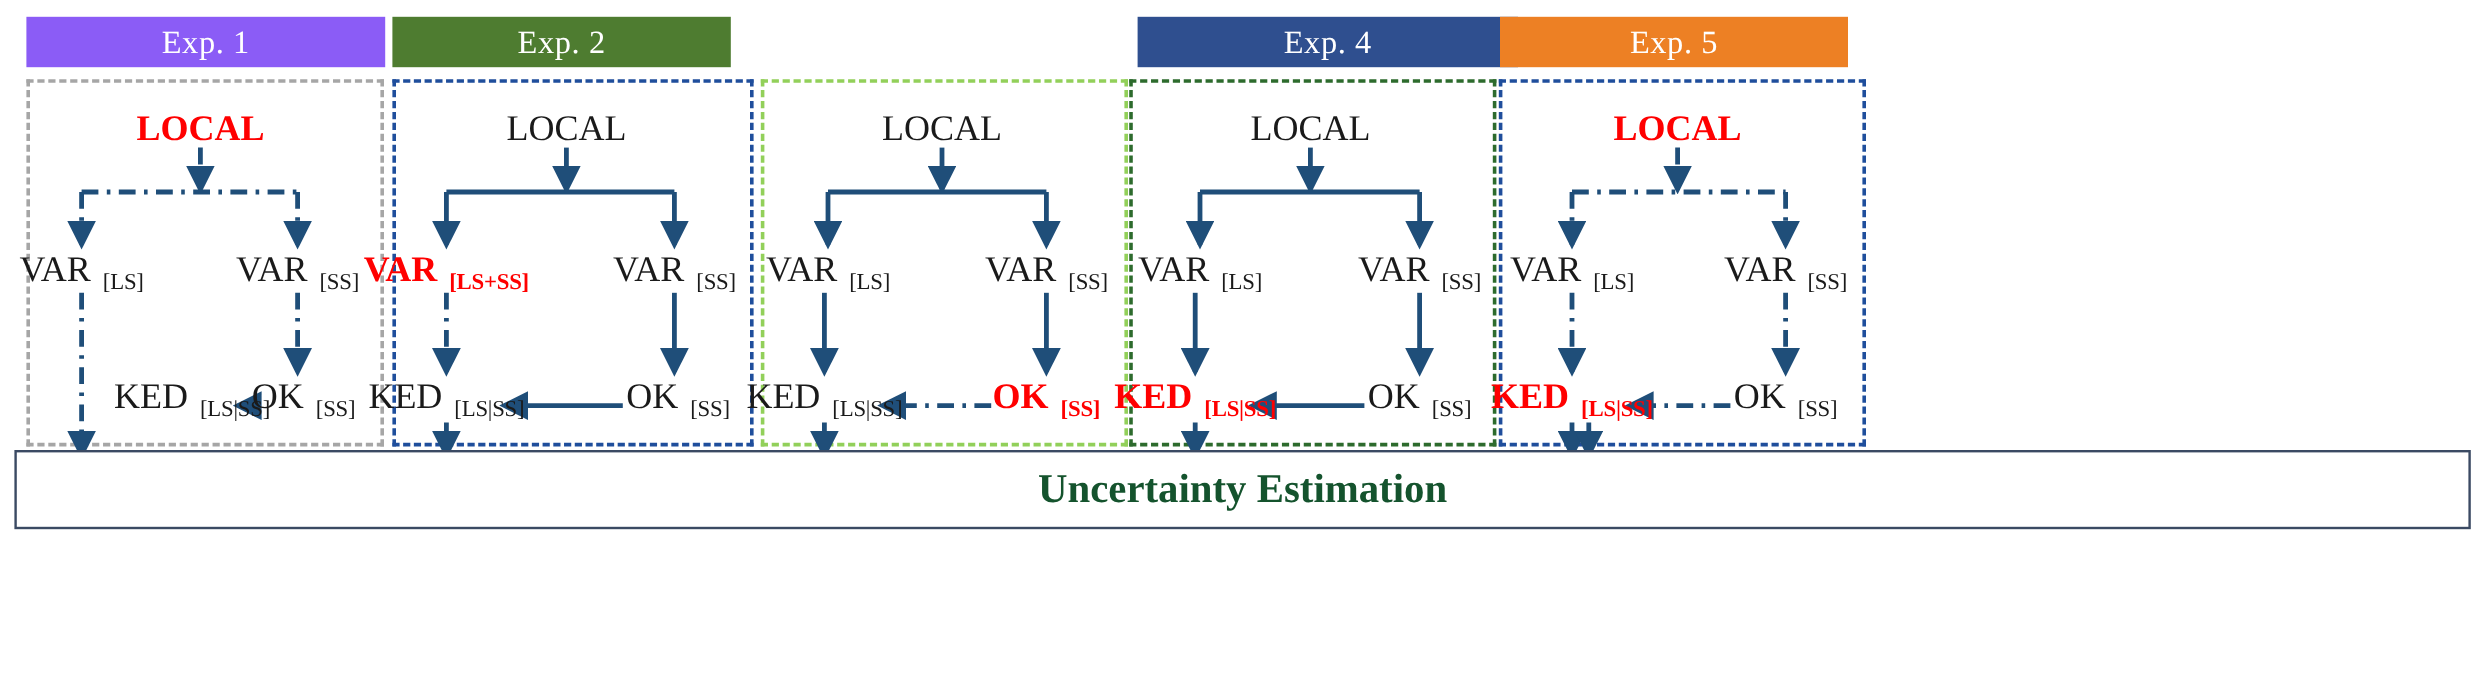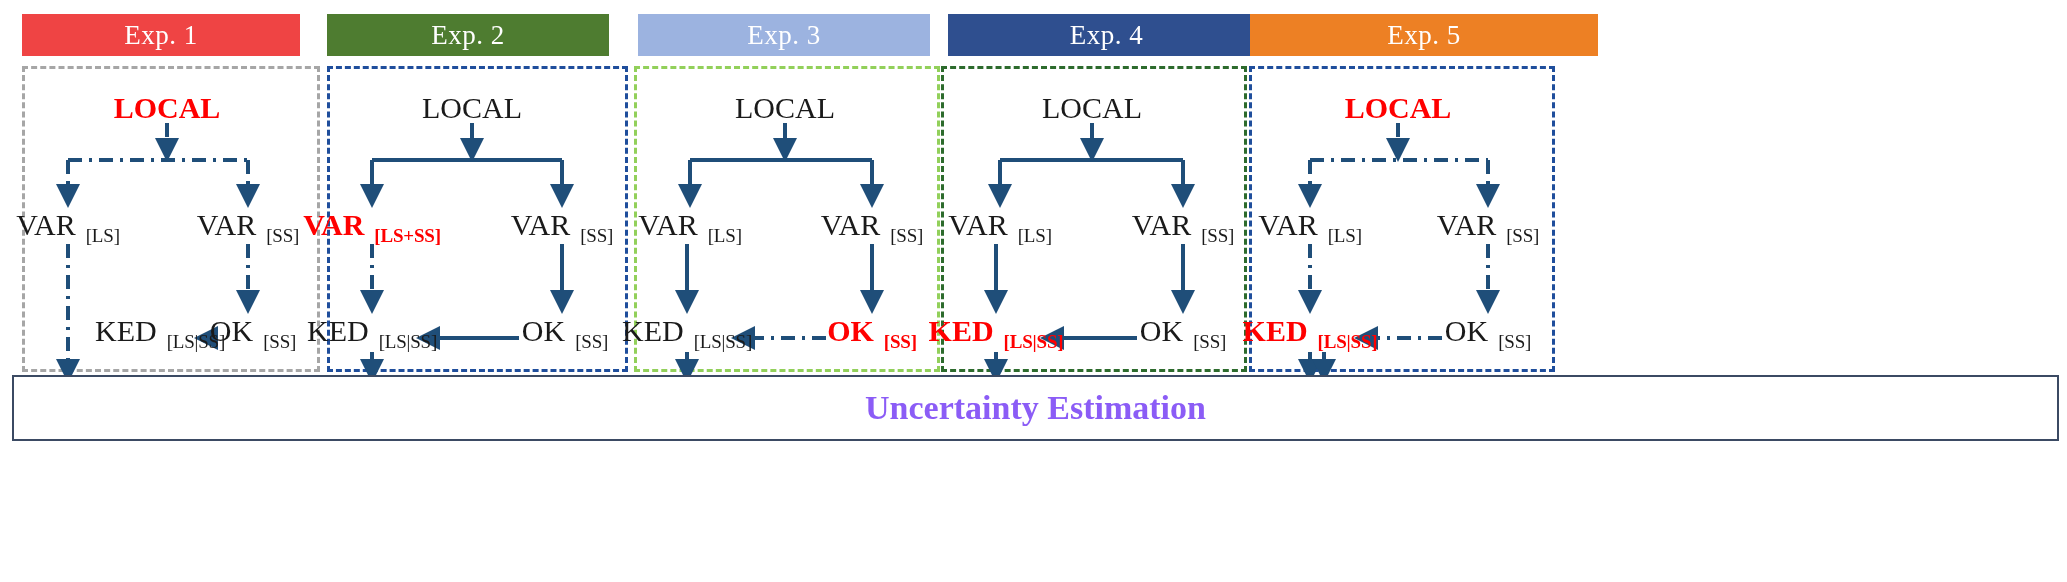--- a/index.html
+++ b/index.html
@@ -29,42 +29,39 @@
   .node.red{color:#ff0000;font-weight:bold;}
   .node.red .sub{font-weight:bold;}
   .node.plain{color:#1a1a1a;font-weight:normal;}
 
   
   #ubar{
     position:absolute;left:12px;top:375px;width:2043px;height:62px;
     border:2px solid #3b4a63;background:#ffffff;
     display:flex;align-items:center;justify-content:center;
   }
-  #ubar-label{font-family:"Liberation Serif",serif;font-weight:bold;font-size:34px;color:#8b5cf6;}
+  #ubar-label{font-family:"Liberation Serif",serif;font-weight:bold;font-size:34px;color:#14532d;}
 
   svg.conn{position:absolute;left:0;top:0;width:2067px;height:582px;pointer-events:none;}
 </style>
 </head>
 <body>
 
 <div id="root">
 
-  <div class="hdr" id="hdr0" style="left: 22px; width: 278px; background: #ef4444;">
+  <div class="hdr" id="hdr0" style="left: 22px; width: 299px; background: #8b5cf6;">
       <span>Exp. 1</span>
     </div>
   <div class="hdr" id="hdr1" style="left: 327px; width: 282px; background: rgb(78, 124, 48);">
       <span>Exp. 2</span>
     </div>
-  <div class="hdr" id="hdr2" style="left: 638px; width: 292px; background: rgb(156, 179, 224);">
-      <span>Exp. 3</span>
-    </div>
   <div class="hdr" id="hdr3" style="left: 948px; width: 317px; background: rgb(47, 79, 143);">
       <span>Exp. 4</span>
     </div>
-  <div class="hdr" id="hdr4" style="left: 1250px; width: 348px; background: rgb(237, 128, 36);">
+  <div class="hdr" id="hdr4" style="left: 1250px; width: 290px; background: rgb(237, 128, 36);">
       <span>Exp. 5</span>
     </div>
 
   <div class="panel" id="pnl0" style="left: 22px; width: 292px; border: 3px dashed rgb(166, 166, 166);"></div>
   <div class="panel" id="pnl1" style="left: 327px; width: 295px; border: 3px dashed rgb(31, 78, 156);"></div>
   <div class="panel" id="pnl2" style="left: 634px; width: 300px; border: 3px dashed rgb(146, 208, 90);"></div>
   <div class="panel" id="pnl3" style="left: 941px; width: 300px; border: 3px dashed rgb(45, 107, 45);"></div>
   <div class="panel" id="pnl4" style="left: 1249px; width: 300px; border: 3px dashed rgb(31, 78, 156);"></div>
 
   <svg class="conn" id="svg" viewBox="0 0 2067 582">

